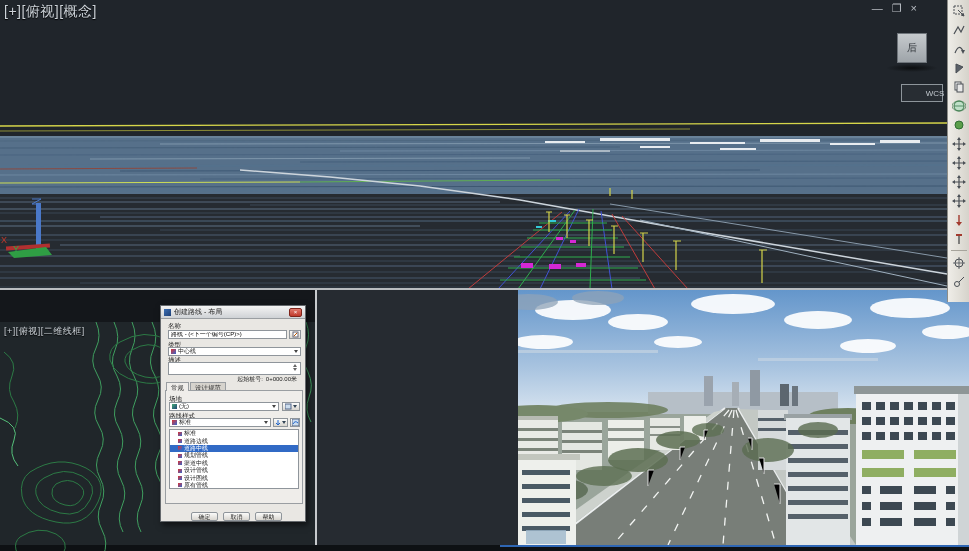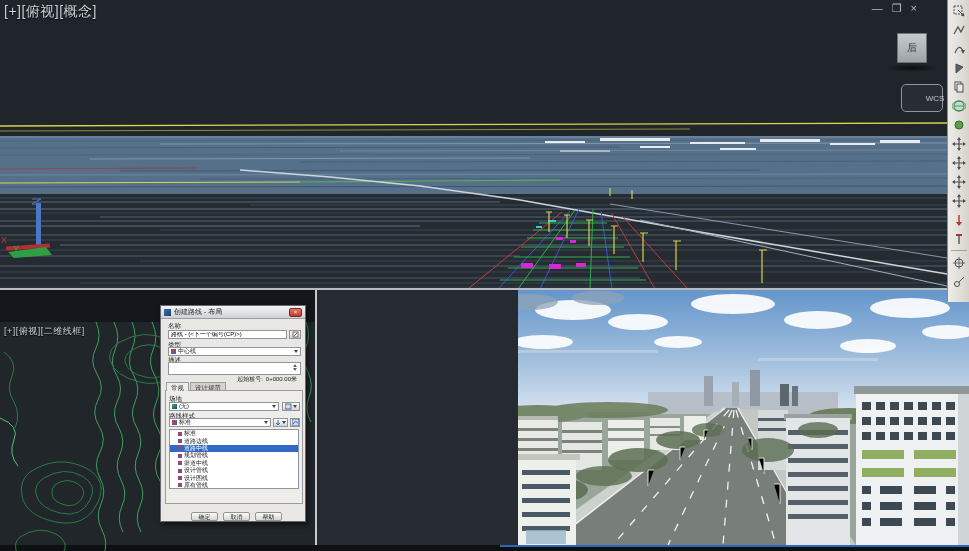--- a/index.html
+++ b/index.html
@@ -6,21 +6,21 @@
   *{box-sizing:border-box;font-family:"Liberation Sans",sans-serif;}
   .stage{position:relative;width:969px;height:551px;background:#14171b;overflow:hidden;}
 
   
   .vp-top{position:absolute;left:0;top:0;width:947px;height:289px;background:#20252b;}
   .vp-label{position:absolute;left:4px;top:3px;color:#cdd3d9;font-size:14px;letter-spacing:.5px;z-index:5;text-shadow:0 1px 1px #000;}
   .win-controls{position:absolute;right:30px;top:2px;display:flex;gap:9px;color:#b9bec4;font-size:11px;z-index:6;}
   .win-controls span{cursor:default;line-height:12px;}
   .viewcube{position:absolute;left:897px;top:33px;width:30px;height:30px;background:linear-gradient(#c6cacd,#9ea4a9);border:1px solid #6e747a;color:#33383d;font-size:10px;display:flex;align-items:center;justify-content:center;z-index:5;}
   .cube-shadow{position:absolute;left:886px;top:64px;width:52px;height:8px;border-radius:50%;background:radial-gradient(ellipse at center,#0b0d0f 0%,rgba(11,13,15,0) 70%);z-index:4;}
-  .wcs{position:absolute;left:901px;top:84px;width:42px;height:28px;border:1px solid #8e959b;border-radius:5px;color:#c2c8ce;font-size:8px;display:flex;align-items:center;justify-content:center;z-index:5;background:rgba(255,255,255,.04);padding-left:26px;}
+  .wcs{position:absolute;left:901px;top:84px;width:42px;height:18px;border:1px solid #8e959b;border-radius:0;color:#c2c8ce;font-size:8px;display:flex;align-items:center;justify-content:center;z-index:5;background:rgba(255,255,255,.04);padding-left:26px;}
 
   
   .toolbar{position:absolute;left:947px;top:0;width:22px;height:302px;background:linear-gradient(90deg,#efede8,#d6d3cb);border-left:1px solid #8d8d88;display:flex;flex-direction:column;align-items:center;padding-top:2px;gap:2px;z-index:8;}
   .tb-ic{width:18px;height:17px;display:flex;align-items:center;justify-content:center;border:1px solid transparent;}
   .tb-sep{width:16px;height:1px;background:#a7a49c;margin:1px 0;}
 
   
   .div-h{position:absolute;left:0;top:288px;width:947px;height:2px;background:#b9bcbf;z-index:3;}
   .div-v{position:absolute;left:315px;top:290px;width:2px;height:255px;background:#c7cacd;z-index:3;}
 

